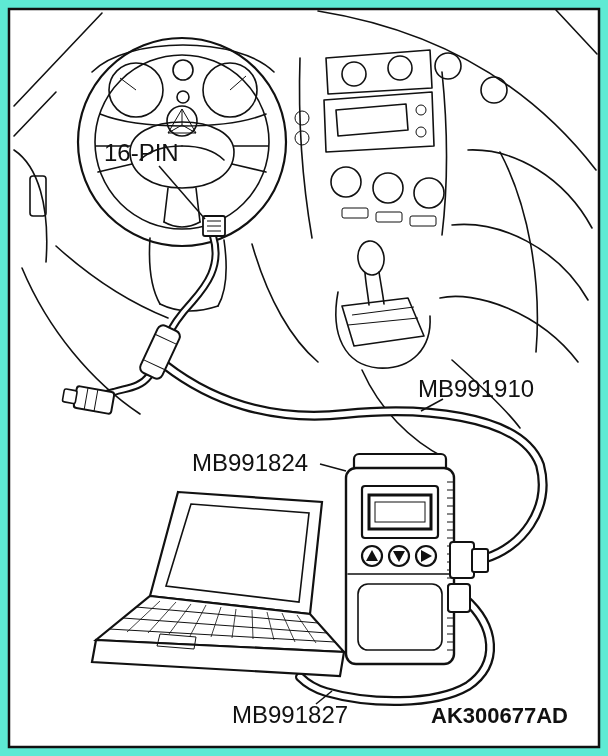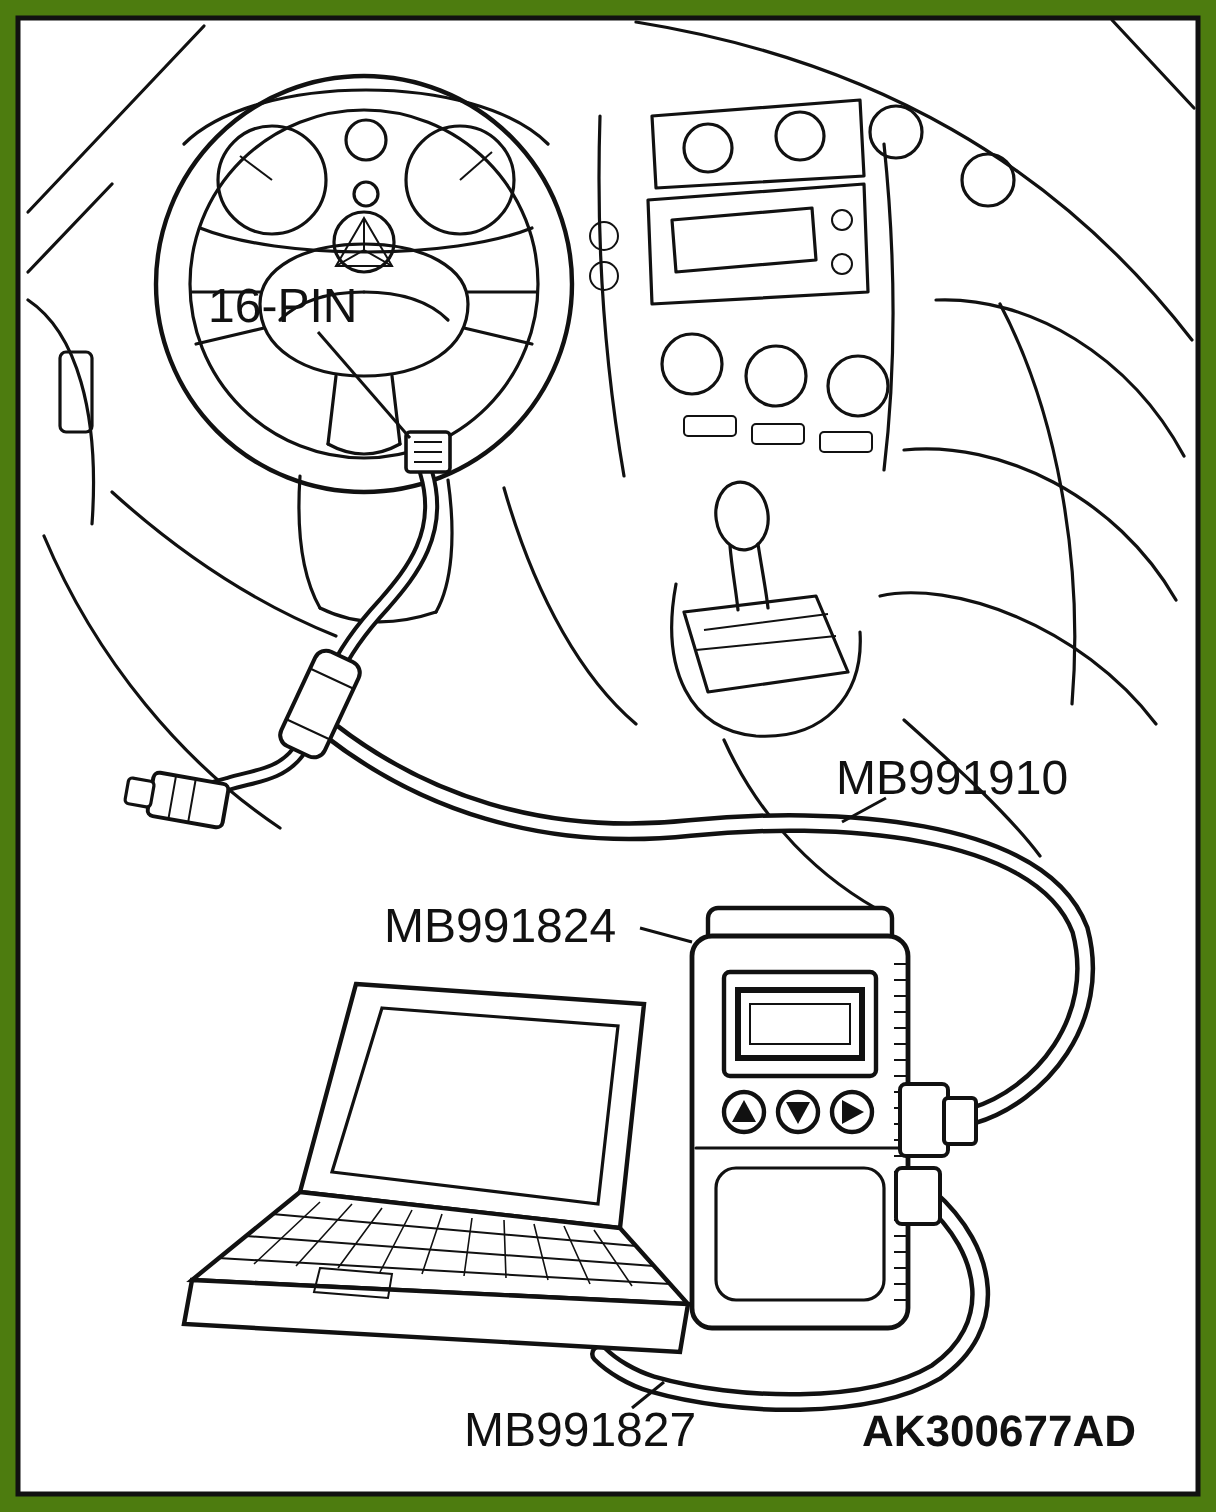--- a/index.html
+++ b/index.html
@@ -1,16 +1,16 @@
 <!DOCTYPE html>
 <html><head>
 <meta charset="utf-8">
 <style>
   html,body{margin:0;padding:0;background:#ffffff;}
-  .figure{width:608px;height:756px;position:relative;background:#4d7c0f;overflow:hidden;}
+  .figure{width:608px;height:756px;position:relative;background:#5eead4;overflow:hidden;}
   svg{display:block;}
   .ln{stroke:#111;fill:none;stroke-width:1.6;stroke-linecap:round;stroke-linejoin:round;}
   .ln2{stroke:#111;fill:none;stroke-width:2.2;stroke-linecap:round;stroke-linejoin:round;}
   .thin{stroke:#111;fill:none;stroke-width:1;}
   .wfill{fill:#fff;stroke:#111;}
   .cable-o{stroke:#111;stroke-width:10;fill:none;stroke-linecap:round;}
   .cable-i{stroke:#fff;stroke-width:5.5;fill:none;stroke-linecap:round;}
   .cableS-o{stroke:#111;stroke-width:8;fill:none;stroke-linecap:round;}
   .cableS-i{stroke:#fff;stroke-width:4;fill:none;stroke-linecap:round;}
   .fig-label{font-family:"Liberation Sans",sans-serif;font-size:24px;fill:#111;}

